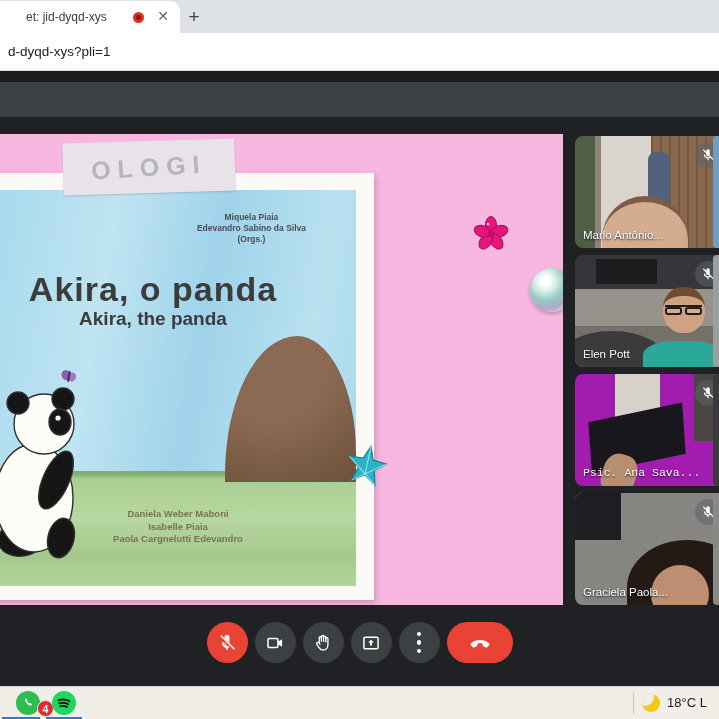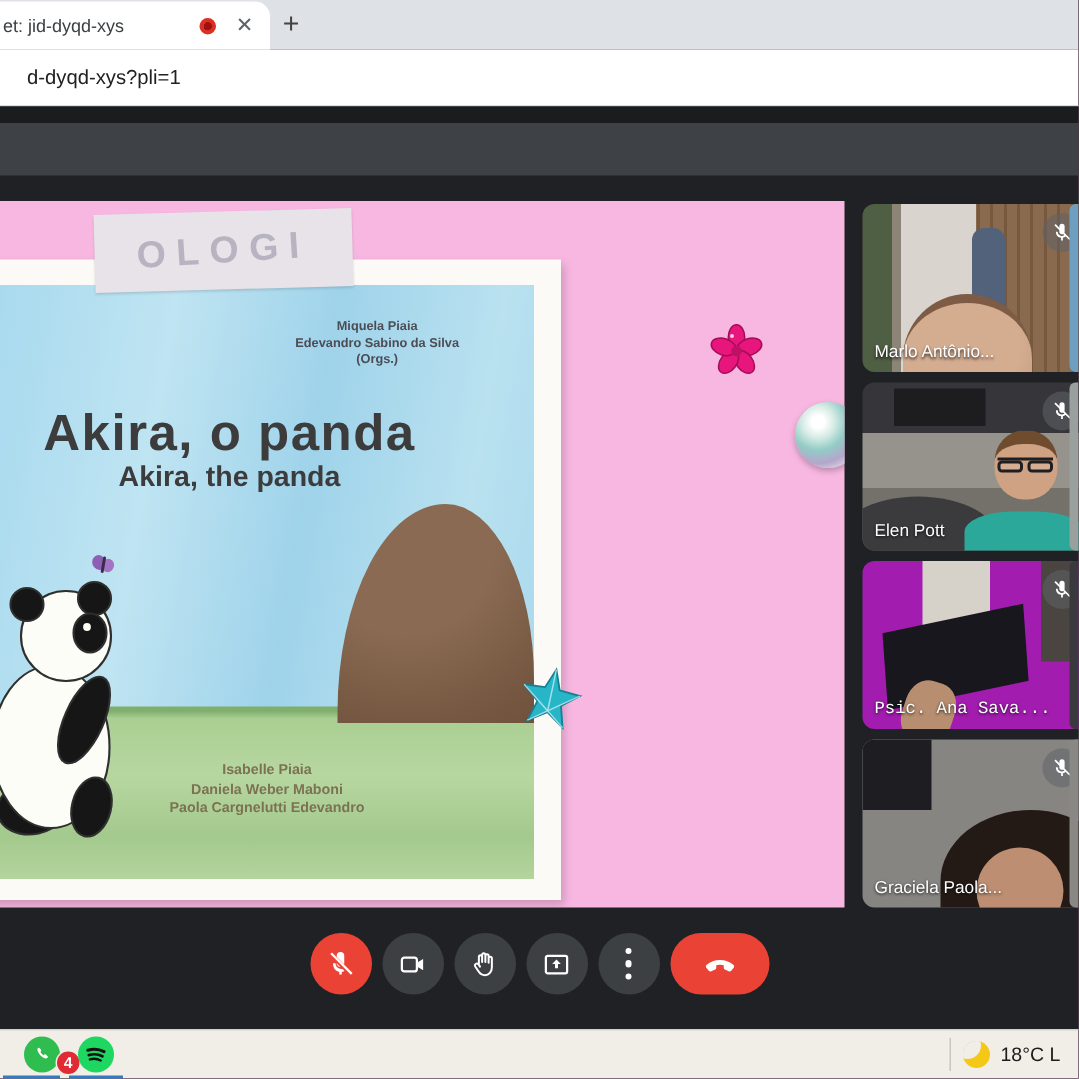--- a/index.html
+++ b/index.html
@@ -5,33 +5,33 @@
   * { margin:0; padding:0; box-sizing:border-box; }
   html,body { width:719px; height:719px; overflow:hidden; background:#202124;
     font-family:"Liberation Sans", sans-serif; }
   .abs { position:absolute; }
   #stage { position:relative; width:719px; height:719px; }
 
   
   .tabstrip { left:0; top:0; width:719px; height:33px; background:#dee1e6; }
   .tab { left:-14px; top:1px; width:194px; height:32px; background:#fff;
     border-radius:10px 10px 0 0; display:flex; align-items:center; padding:0 8px 0 16px; }
-  .tab-title { font-size:12px; color:#3c4043; white-space:nowrap; overflow:hidden; flex:1; }
+  .tab-title { font-size:12px; color:#3c4043; white-space:nowrap; overflow:hidden; flex:1;margin-left:24px; }
   .rec-dot { width:11px; height:11px; border-radius:50%;
     background:radial-gradient(circle at 50% 50%, #a50e0e 0 35%, #d93025 36% 100%);
     margin:0 10px 0 6px; flex:none; }
   .tab-close { font-size:14px; color:#5f6368; width:18px; height:18px; line-height:17px;
     text-align:center; border-radius:50%; flex:none; }
   .newtab { left:180px; top:6px; width:28px; height:24px; font-size:19px; color:#444;
     text-align:center; line-height:22px; font-weight:400; }
 
   
   .urlbar { left:0; top:33px; width:719px; height:38px; background:#fff;
     border-bottom:1px solid #dadce0; display:flex; align-items:center; }
-  .url-text { font-size:13.5px; color:#202124; padding-left:18px; white-space:nowrap; }
+  .url-text { font-size:13.5px; color:#202124; padding-left:8px; white-space:nowrap; }
 
   
   .meet { left:0; top:71px; width:719px; height:615px; background:#202124; }
   .band-dark { left:0; top:71px; width:719px; height:11px; background:#1b1c1e; }
   .band-gray { left:0; top:82px; width:719px; height:35px; background:#3e4145; }
 
   
   .board { left:0; top:134px; width:563px; height:471px; background:#f8b7e1; overflow:hidden; }
   .tape { left:63px; top:7px; width:172px; height:52px; background:#e7e3e9;
     transform:rotate(-1.6deg); box-shadow:0 1px 2px rgba(0,0,0,.15);
@@ -161,22 +161,22 @@
         <div class="abs grass"></div>
         <div class="abs hill"></div>
         <div class="abs authors-top">
           <div>Miquela Piaia</div>
           <div>Edevandro Sabino da Silva</div>
           <div>(Orgs.)</div>
         </div>
         <div class="abs book-title">Akira, o panda</div>
         <div class="abs book-subtitle">Akira, the panda</div>
         <div class="abs authors-bottom">
+          <div>Daniela Weber Maboni</div>
           <div>Isabelle Piaia</div>
-          <div>Daniela Weber Maboni</div>
           <div>Paola Cargnelutti Edevandro</div>
         </div>
         <svg class="abs butterfly" width="18" height="18" viewBox="0 0 18 18">
           <ellipse cx="6" cy="7" rx="4.5" ry="5" fill="#8e5fb5" transform="rotate(-20 6 7)"></ellipse>
           <ellipse cx="12" cy="9" rx="4" ry="4.5" fill="#a473c4" transform="rotate(20 12 9)"></ellipse>
           <rect x="8" y="3" width="2" height="11" rx="1" fill="#3a2d4a" transform="rotate(10 9 8)"></rect>
         </svg>
         <svg class="abs panda" width="100" height="176" viewBox="0 0 100 176">
           <g stroke="#2f2f2f" stroke-width="1.4">
             <ellipse cx="30" cy="152" rx="24" ry="18" fill="#161616" transform="rotate(-12 30 152)"></ellipse>

